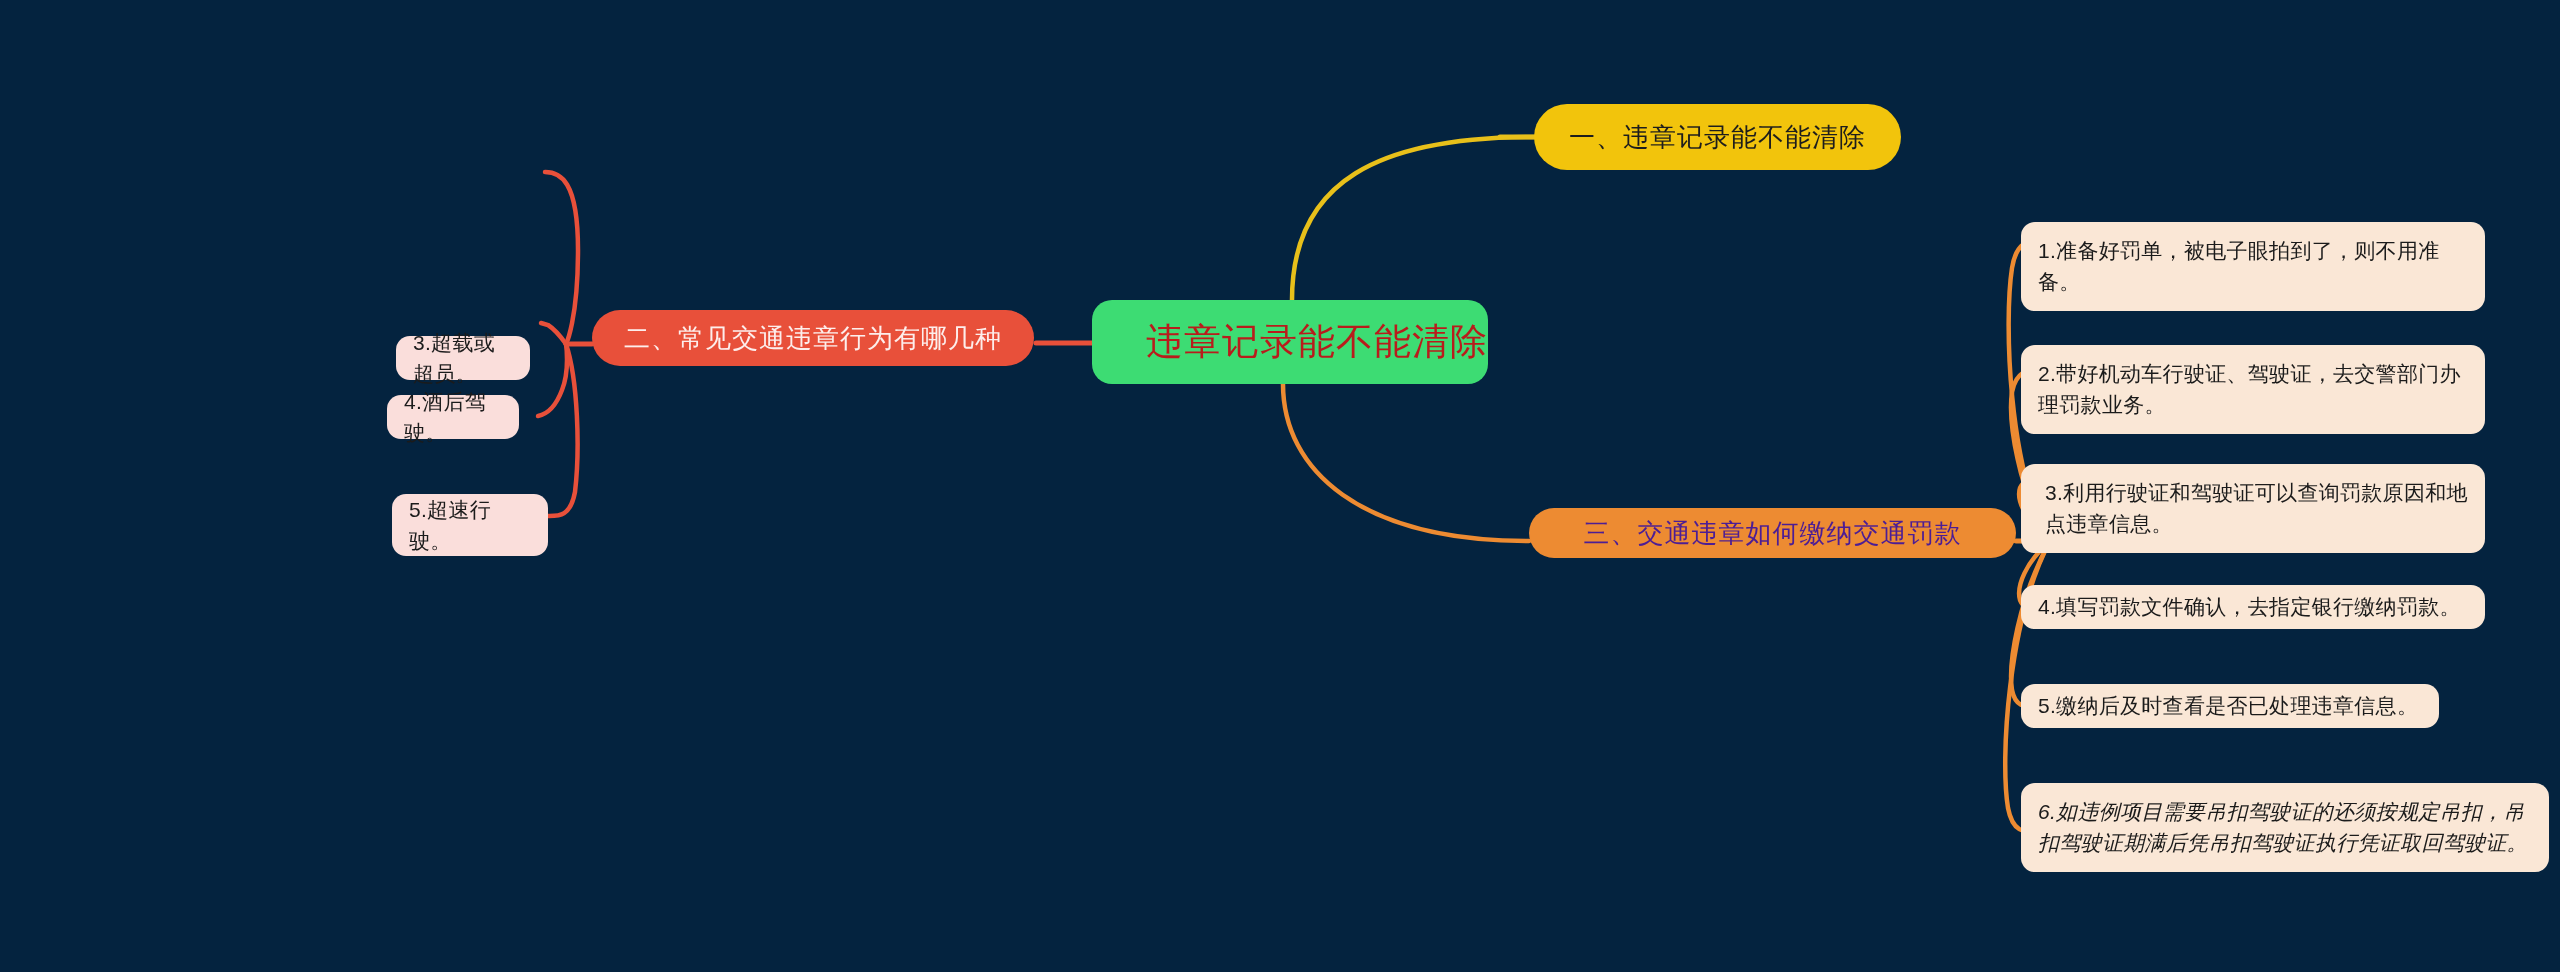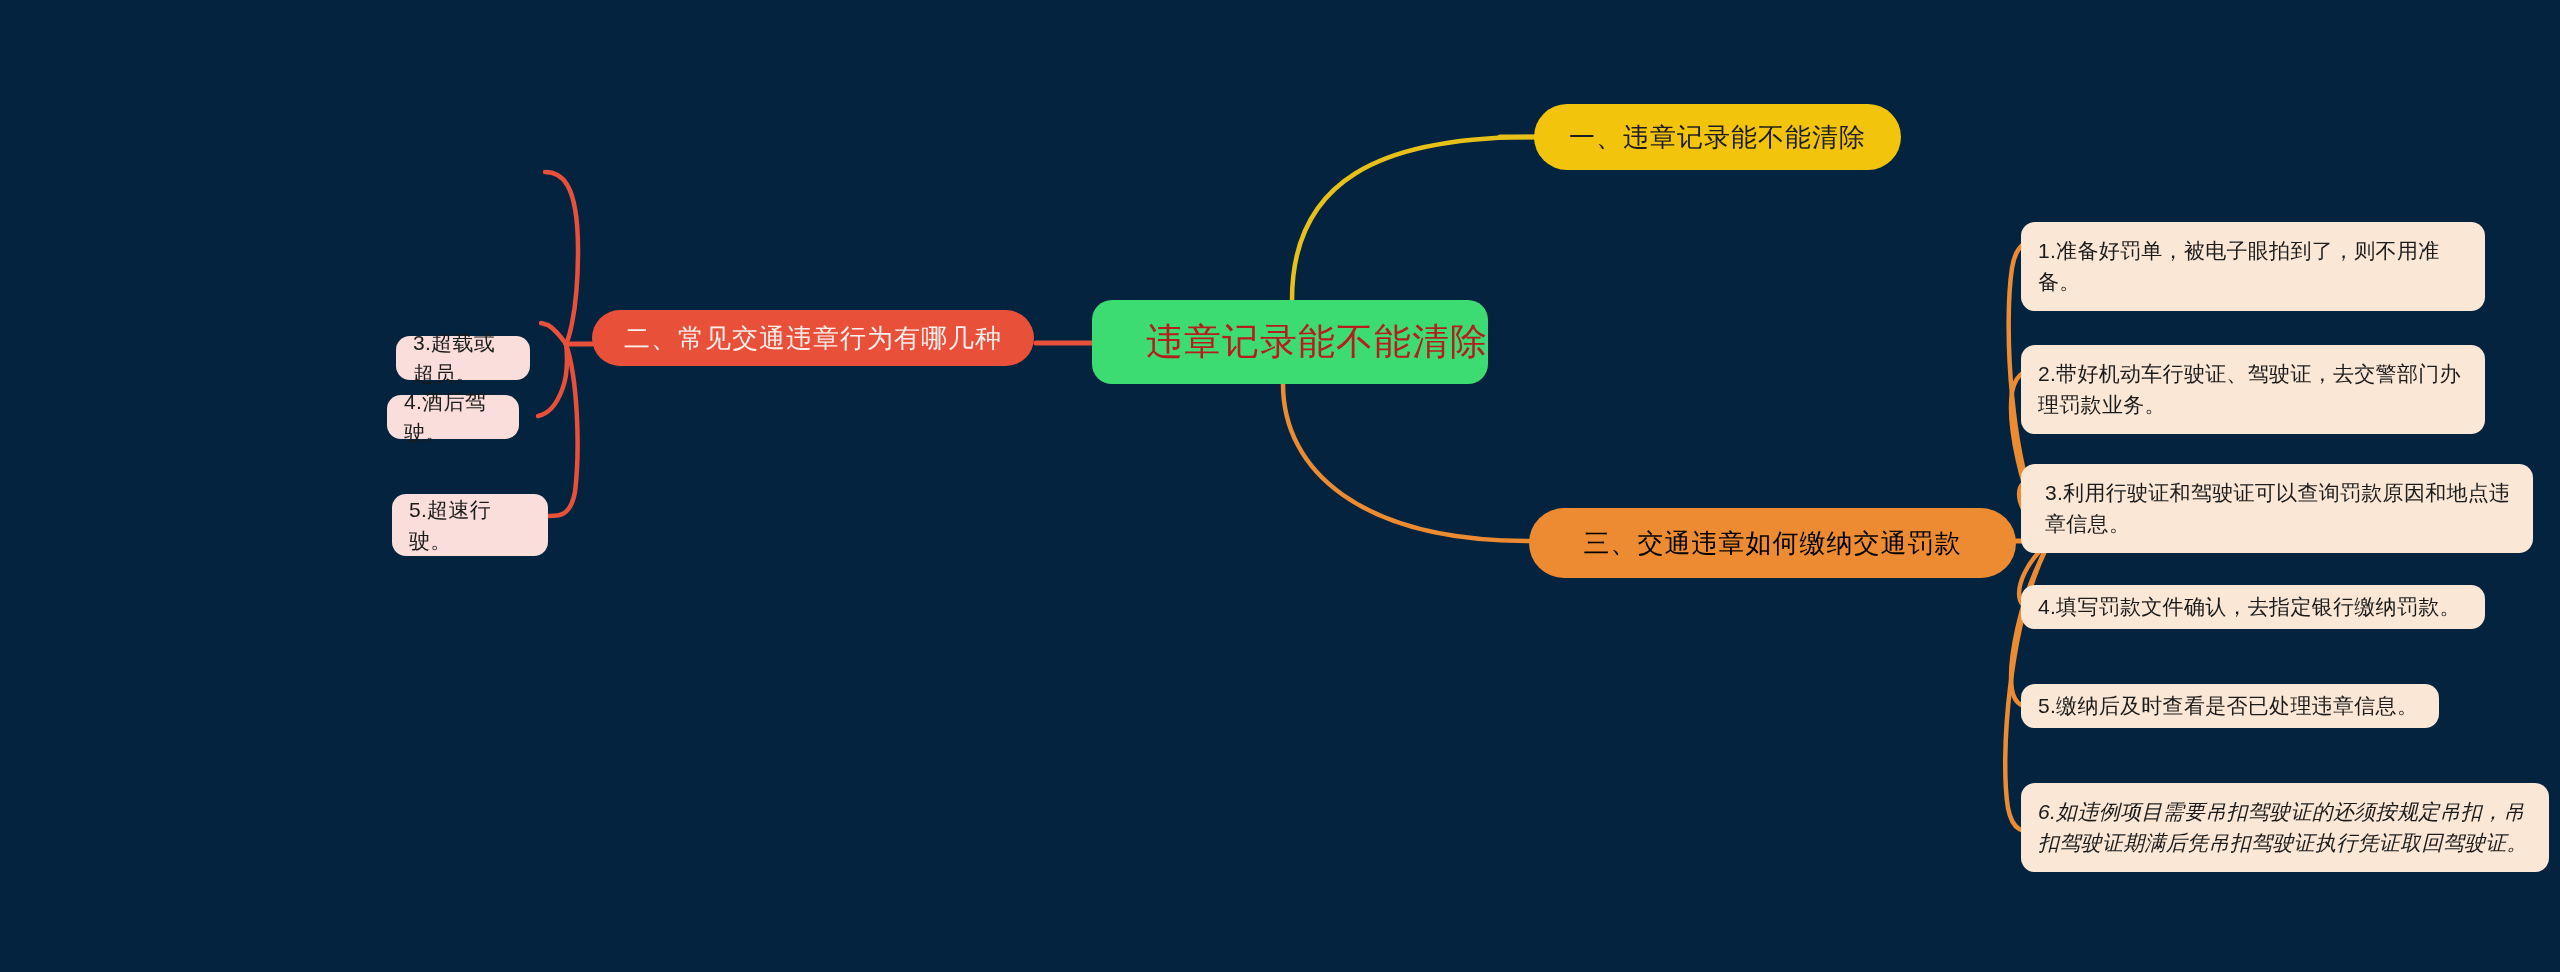--- a/index.html
+++ b/index.html
@@ -41,22 +41,22 @@
   }
   .pill-yellow{
     left:1534px;top:104px;width:367px;height:66px;
     background:#f2c40c;color:#1d1d1d;justify-content:center;
   }
   .pill-red{
     left:592px;top:310px;width:442px;height:56px;
     background:#e8503a;color:#fdeeec;
   }
   .pill-orange{
-    left:1529px;top:508px;width:487px;height:70px;
-    background:#ed8b32;color:#000000;
+    left:1529px;top:508px;width:487px;height:50px;
+    background:#ed8b32;color:#4c1d95;
   }
 
   
   .card{
     position:absolute;
     box-sizing:border-box;
     border-radius:14px;
     font-size:21px;
     line-height:1.48;
     padding:13px 17px 14px 17px;
@@ -126,21 +126,21 @@
   </div>
 
   <div class="card card-cream" style="left:2021px;top:222px;width:464px;">
     <span>1.准备好罚单，被电子眼拍到了，则不用准备。</span>
   </div>
 
   <div class="card card-cream" style="left:2021px;top:345px;width:464px;">
     <span>2.带好机动车行驶证、驾驶证，去交警部门办理罚款业务。</span>
   </div>
 
-  <div class="card card-cream" style="left:2021px;top:464px;width:512px;padding-left:24px;">
+  <div class="card card-cream" style="left:2021px;top:464px;width:464px;padding-left:24px;">
     <span>3.利用行驶证和驾驶证可以查询罚款原因和地点违章信息。</span>
   </div>
 
   <div class="card card-cream card-center" style="left:2021px;top:585px;width:464px;height:44px;">
     <span>4.填写罚款文件确认，去指定银行缴纳罚款。</span>
   </div>
 
   <div class="card card-cream card-center" style="left:2021px;top:684px;width:418px;height:44px;">
     <span>5.缴纳后及时查看是否已处理违章信息。</span>
   </div>

